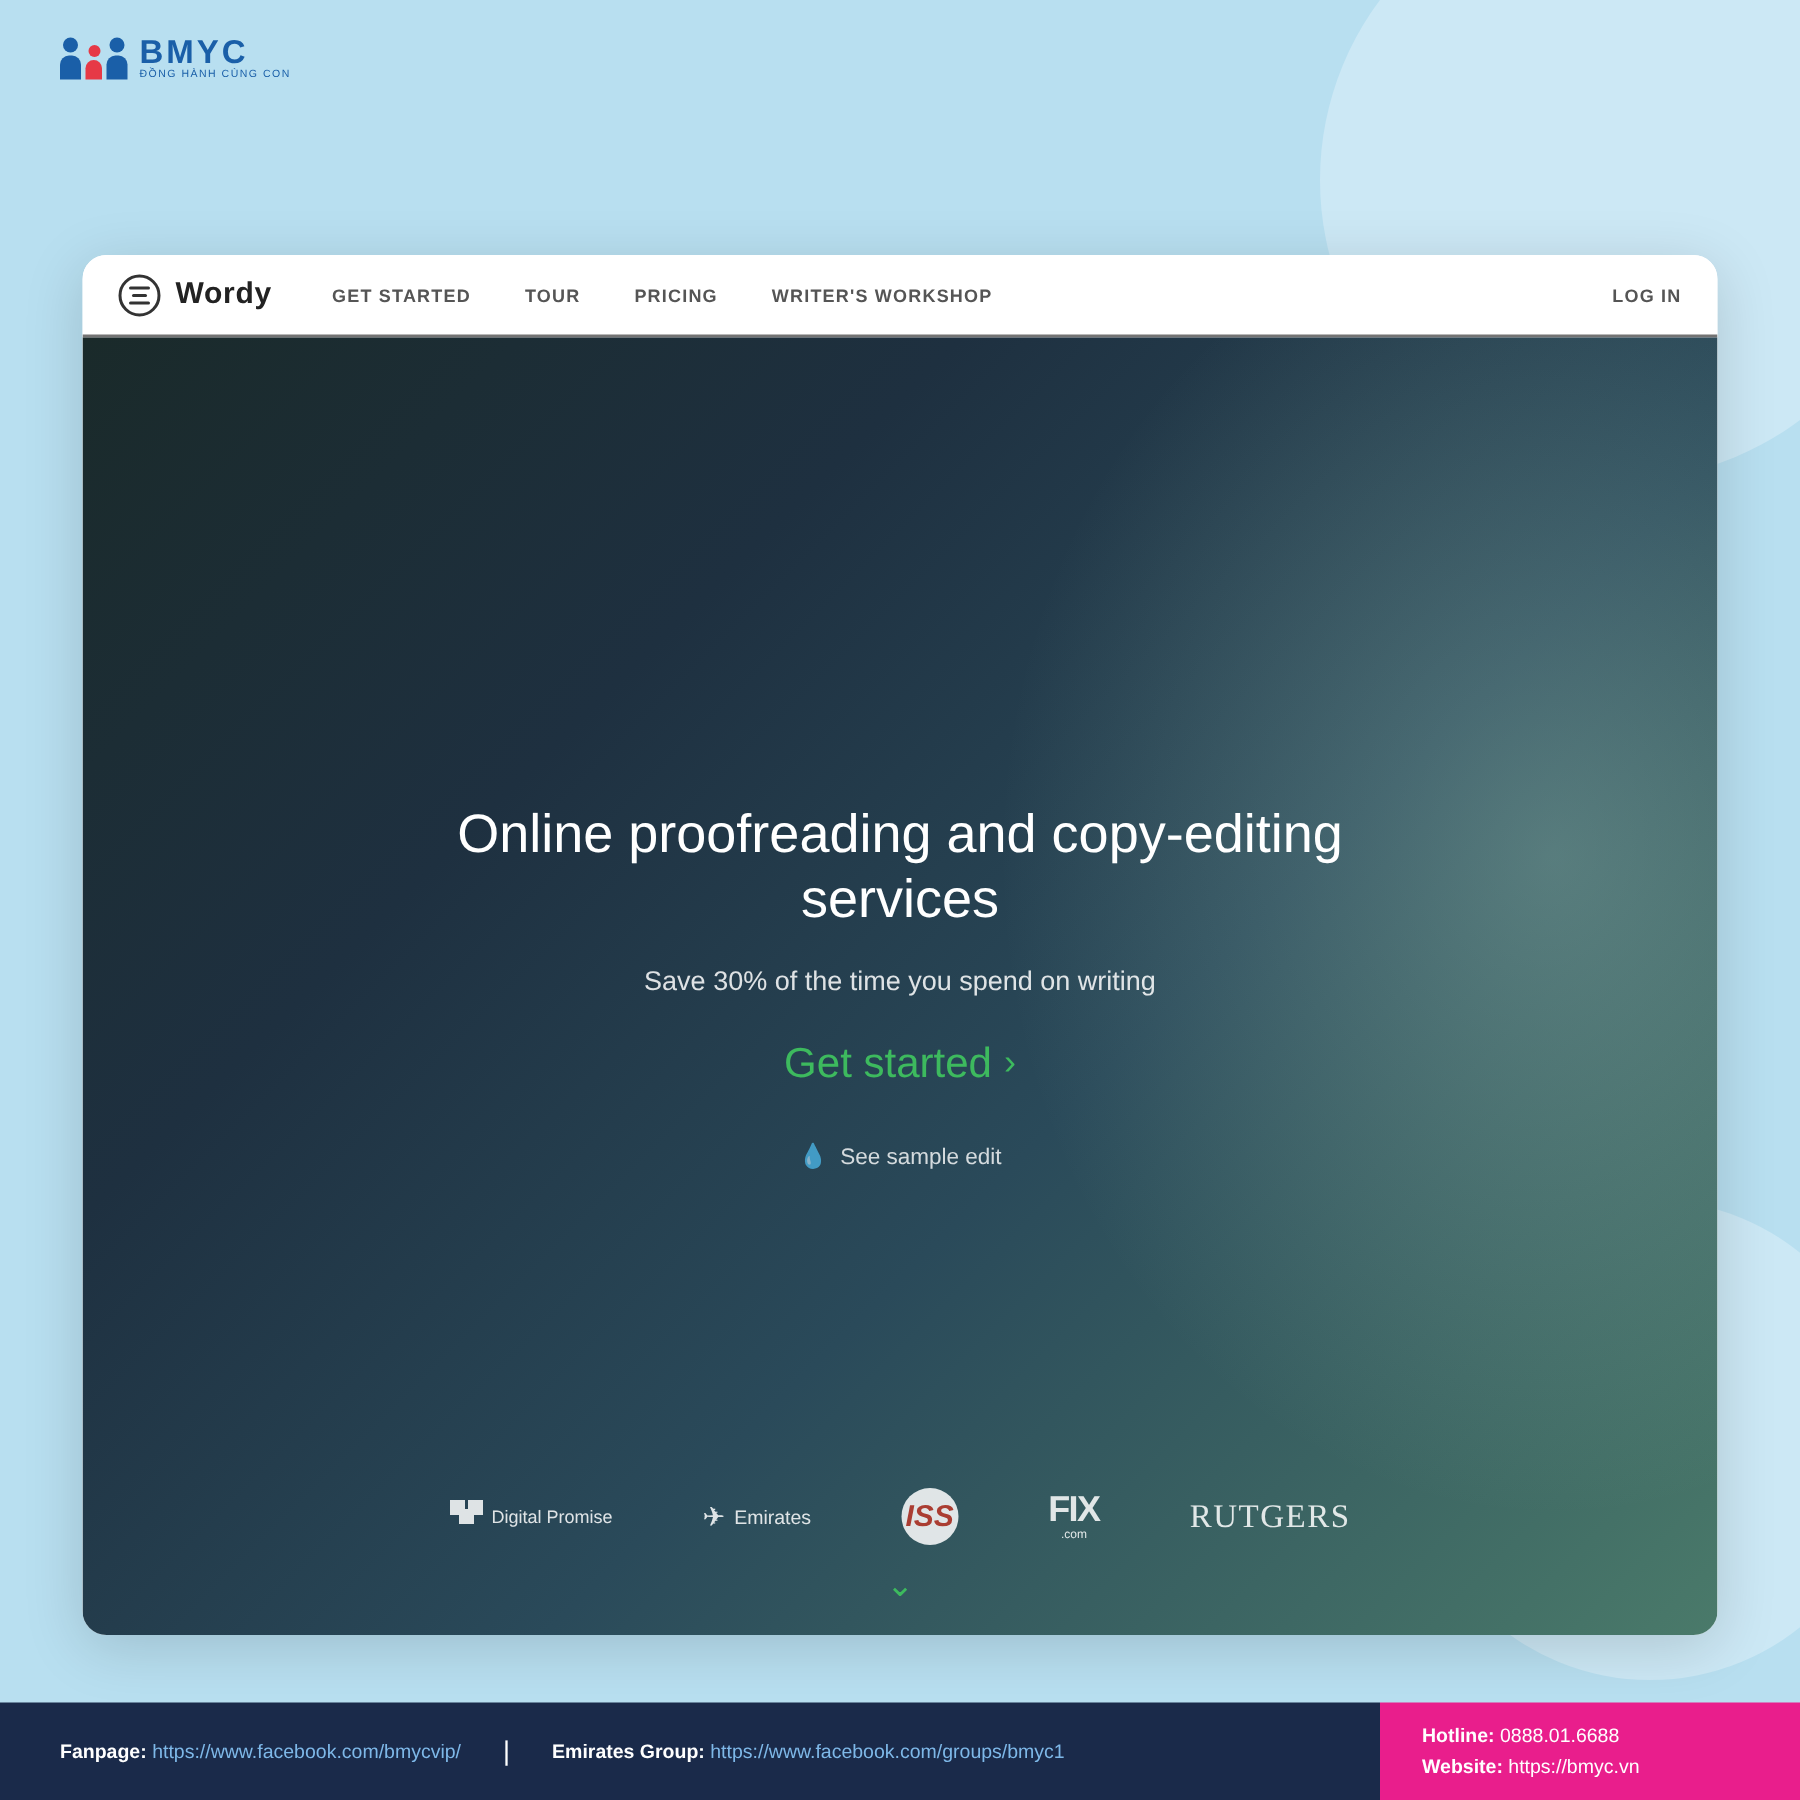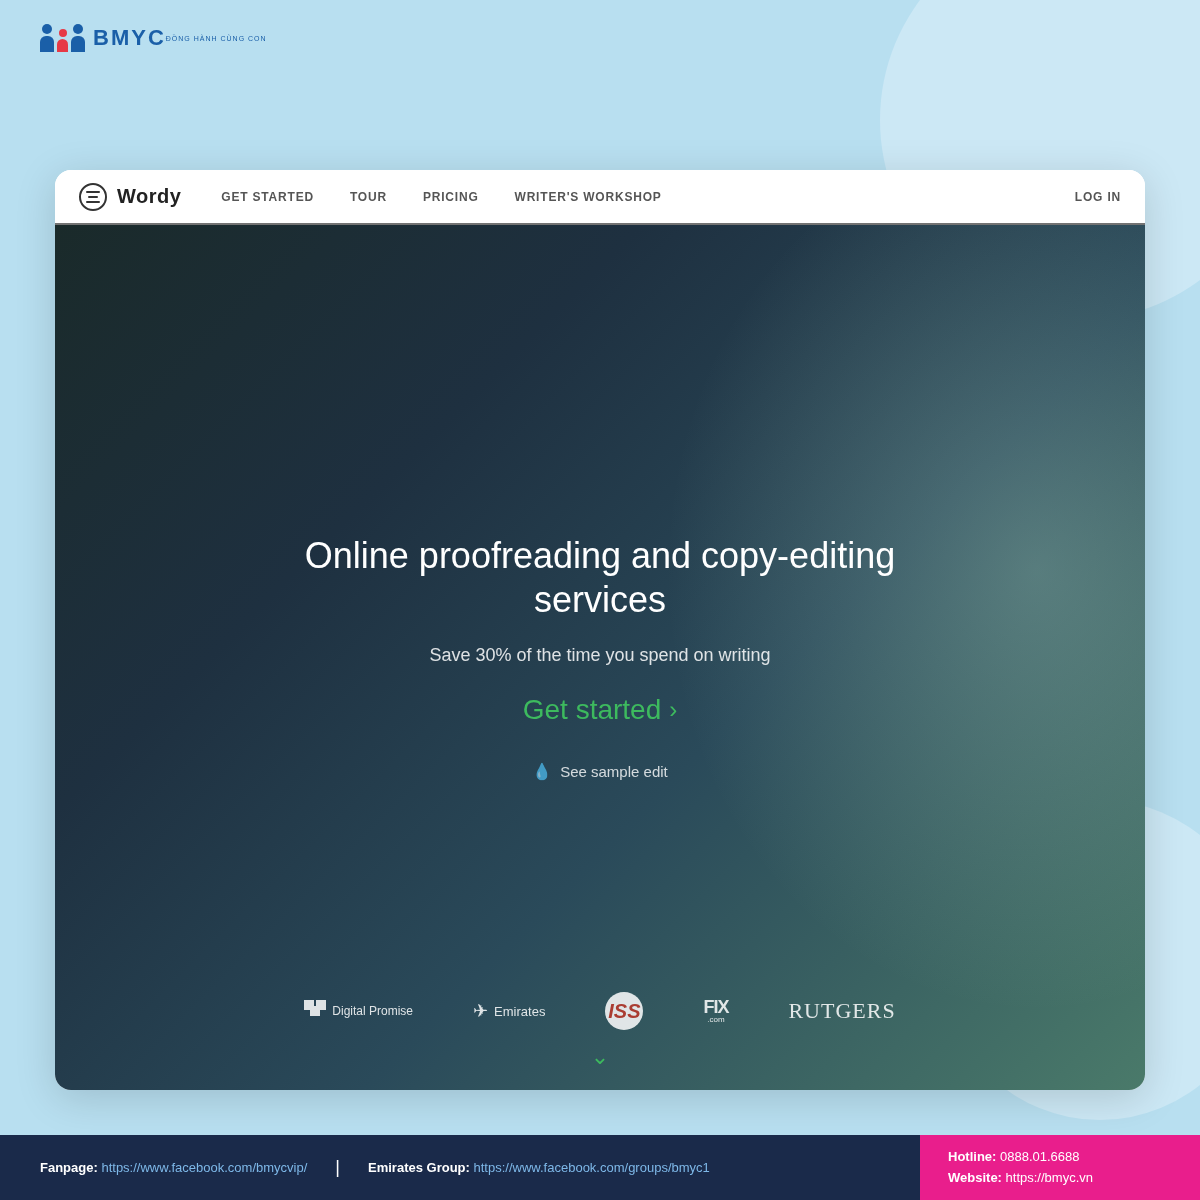--- a/index.html
+++ b/index.html
@@ -72,22 +72,21 @@
       height: 16px;
       background: #1a5fa8;
       border-radius: 6px 6px 0 0;
     }
 
     .bmyc-logo-icon .head.small { width: 8px; height: 8px; background: #e63946; }
     .bmyc-logo-icon .body.small { width: 11px; height: 13px; background: #e63946; }
 
     .bmyc-text {
       display: flex;
-      flex-direction: row;
-      align-items: center;
+      flex-direction: column;
     }
 
     .bmyc-title {
       font-size: 22px;
       font-weight: 800;
       color: #1a5fa8;
       letter-spacing: 2px;
       line-height: 1;
     }
 
@@ -398,21 +397,21 @@
 
     
     .fix-logo-container {
       display: flex;
       flex-direction: column;
       align-items: center;
       line-height: 1;
     }
 
     .fix-main {
-      font-size: 18px;
+      font-size: 24px;
       font-weight: 800;
       letter-spacing: -1px;
       font-family: Arial, sans-serif;
     }
 
     .fix-com {
       font-size: 8px;
       font-weight: 400;
       letter-spacing: 0;
     }

